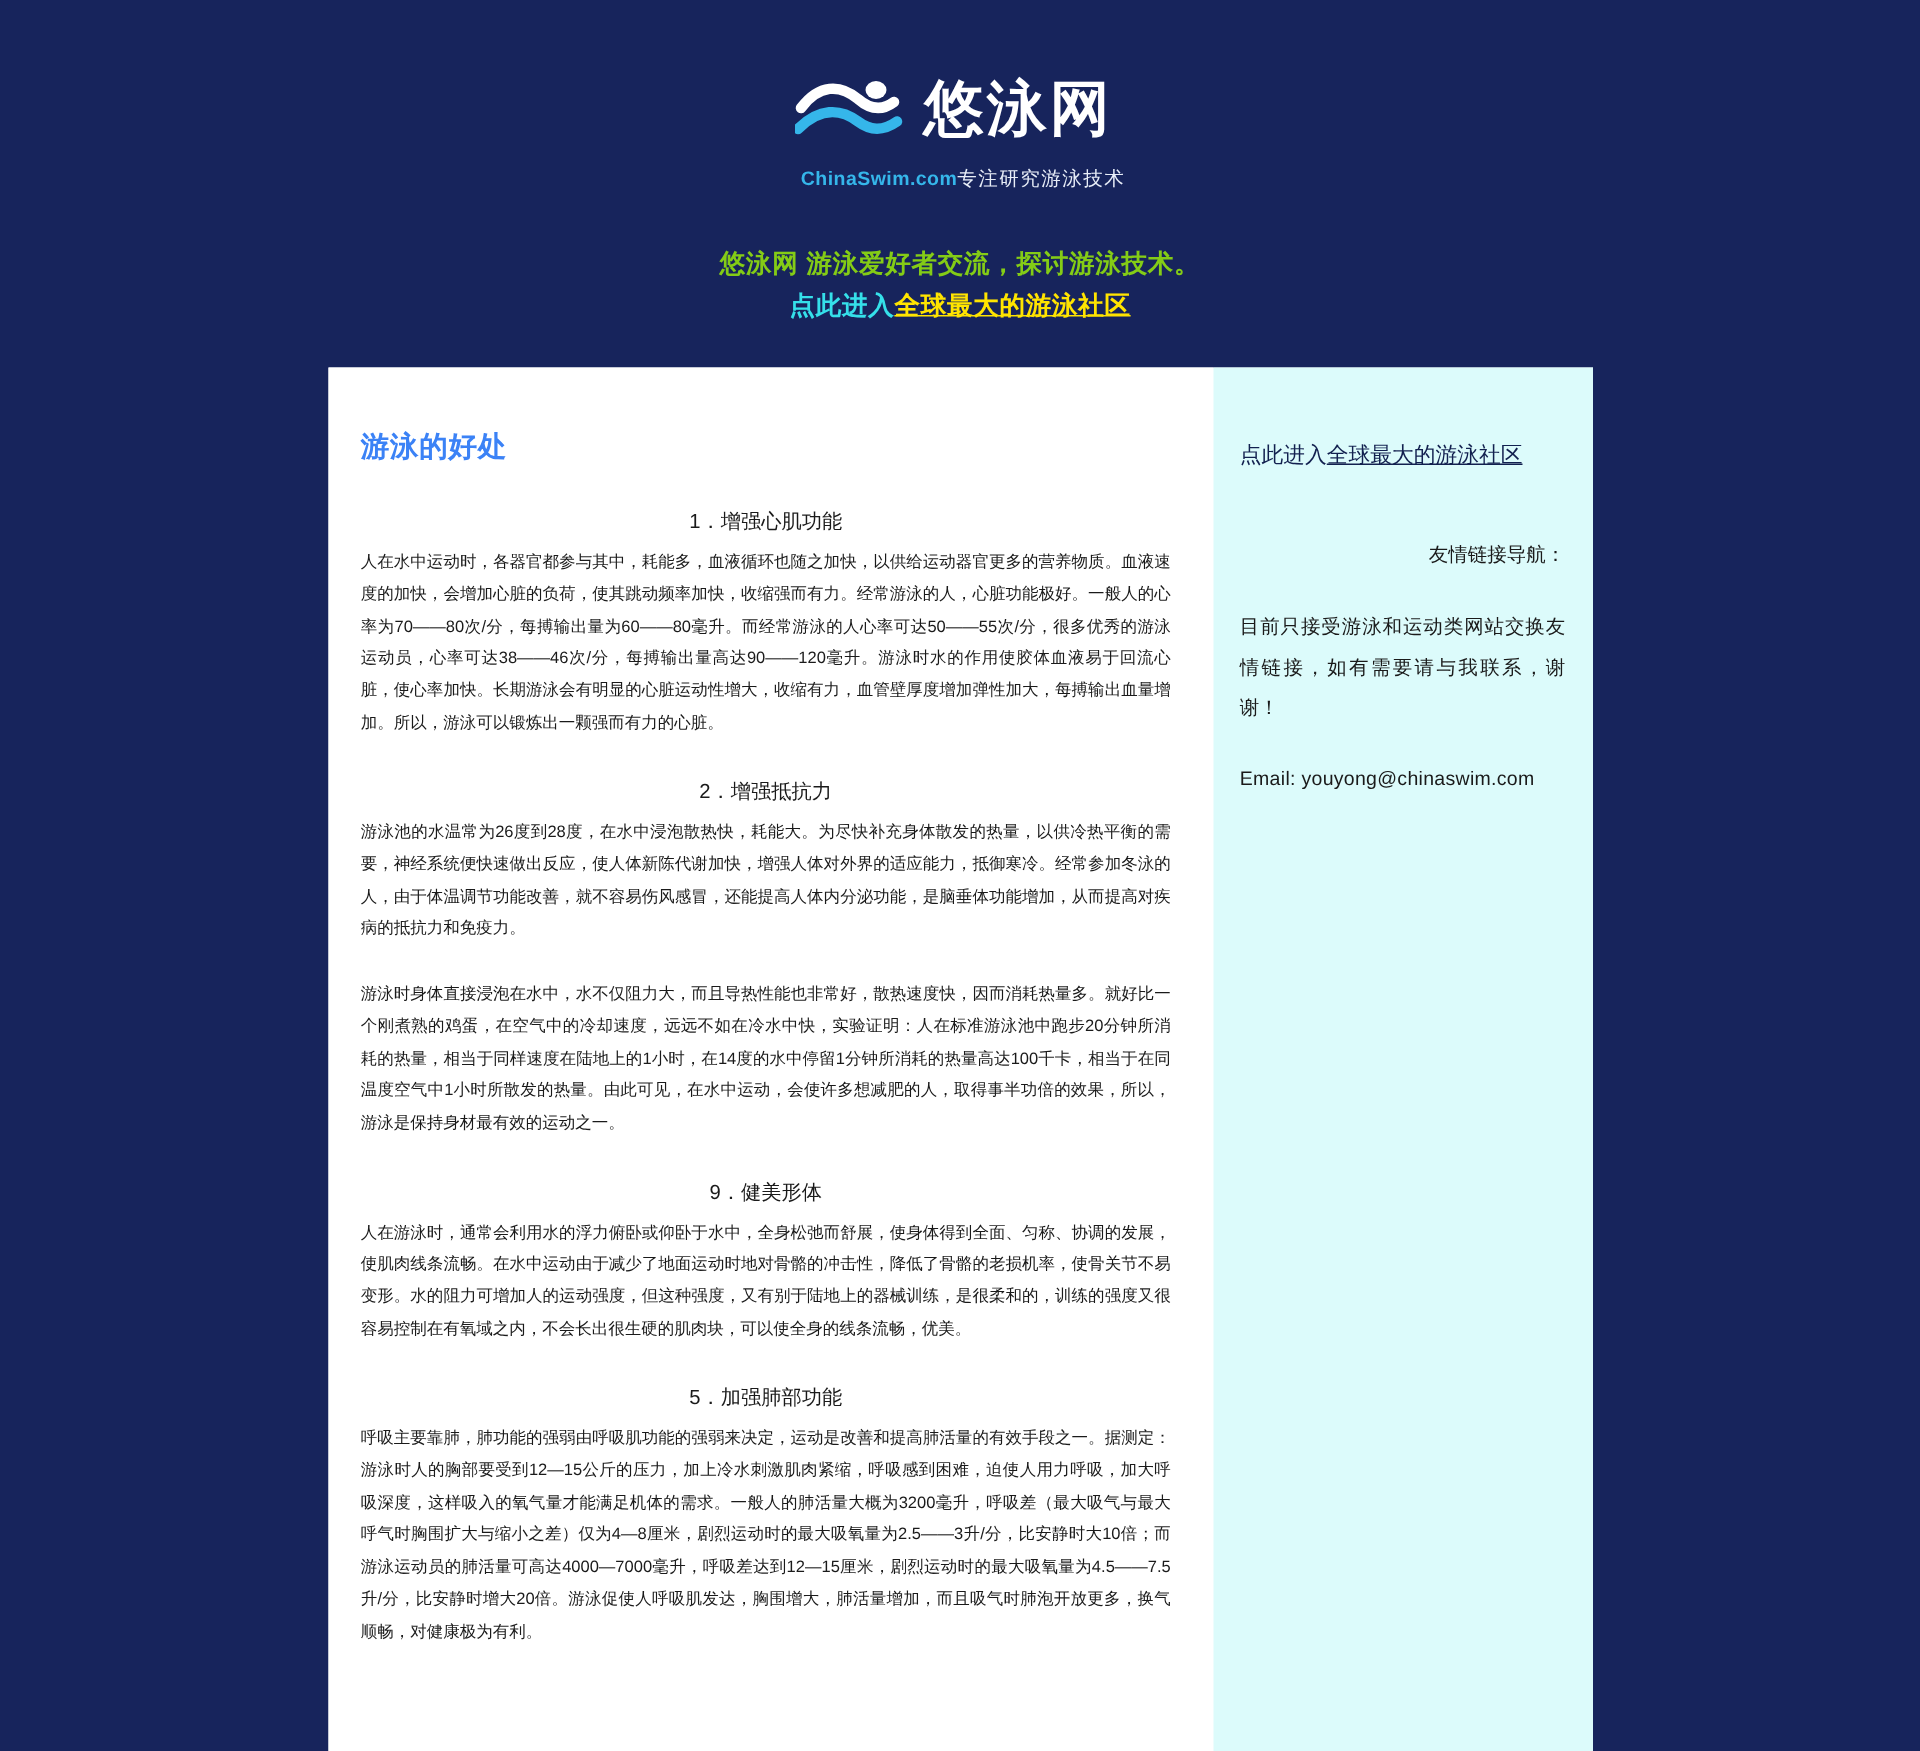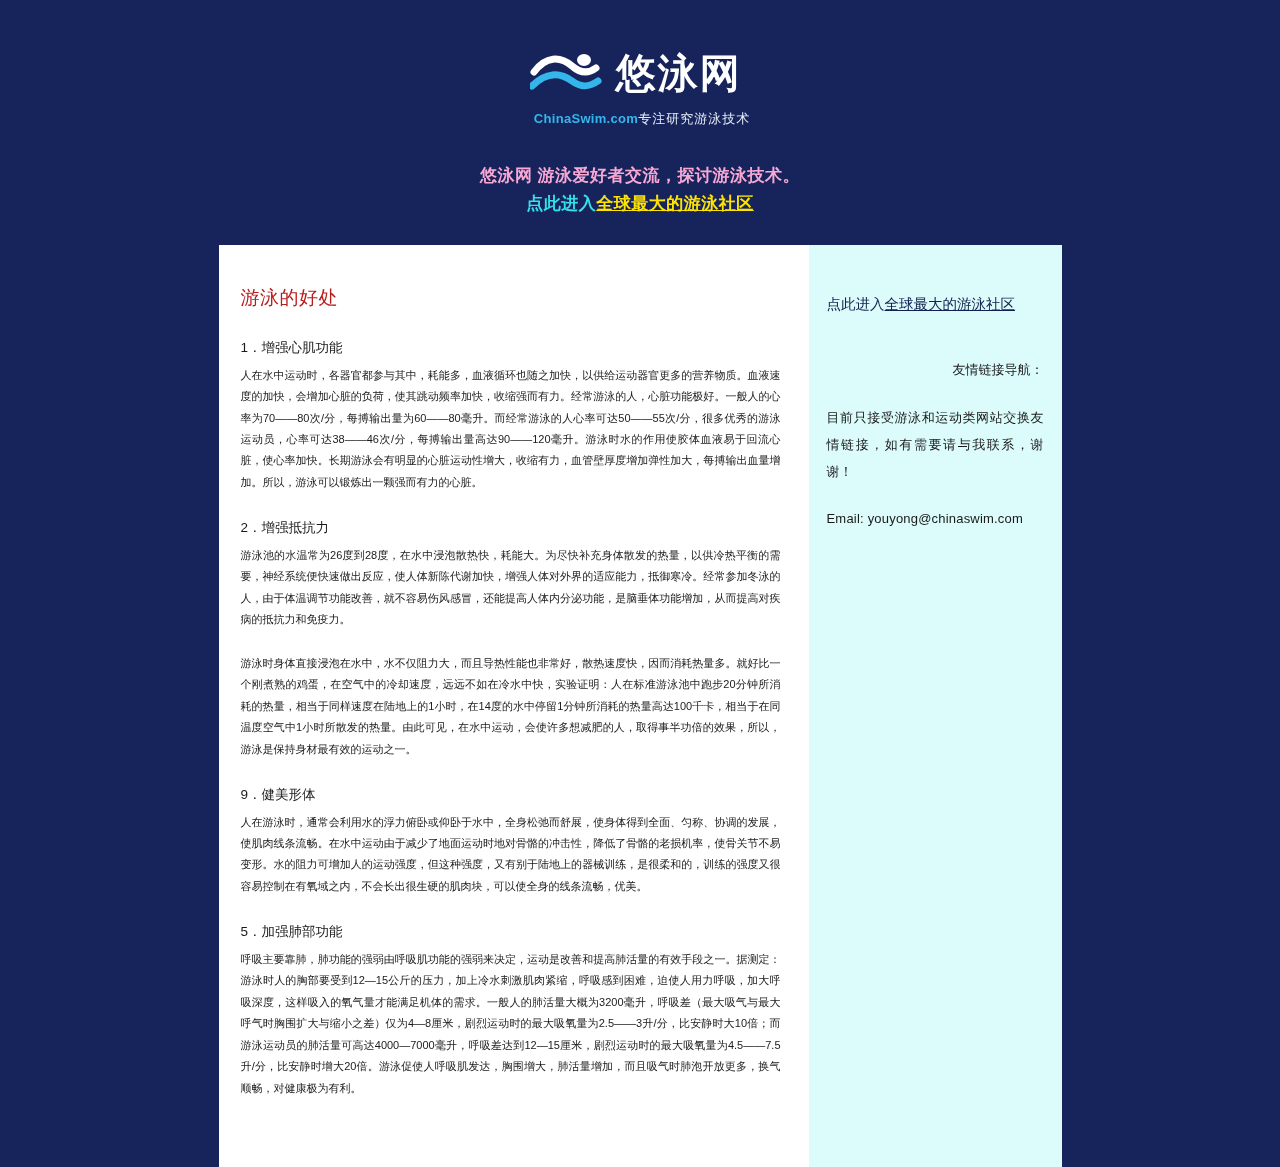--- a/index.html
+++ b/index.html
@@ -64,21 +64,21 @@
     letter-spacing: 1px;
     text-align: center;
   }
   
   .tagline {
     text-align: center;
     margin-top: 34px;
     line-height: 1.65;
   }
   .tagline .line1 {
-    color: #f9a8d4;
+    color: #84cc16;
     font-size: 17px;
     font-weight: bold;
     letter-spacing: .5px;
   }
   .tagline .line2 {
     color: #35e0ea;
     font-size: 17px;
     font-weight: bold;
     letter-spacing: .5px;
   }
@@ -95,35 +95,36 @@
     min-height: 940px;
     background: #ffffff;
   }
   .main {
     width: 590px;
     background: #ffffff;
     padding: 30px 28px 40px 22px;
     box-sizing: border-box;
   }
   .article-title {
-    color: #b91c1c;
+    color: #3b82f6;
     font-size: 19px;
-    font-weight: normal;
+    font-weight: bold;
     margin: 10px 0 24px 0;
     letter-spacing: .5px;
   }
   .sec {
     margin-bottom: 22px;
   }
   .sec h3 {
     font-size: 13.5px;
     font-weight: normal;
     color: #1a1a1a;
     margin: 0 0 4px 0;
     line-height: 1.9;
+    text-align: center;
   }
   .sec p {
     font-size: 11px;
     color: #1a1a1a;
     margin: 0;
     line-height: 1.95;
     text-align: justify;
   }
   
   .sidebar {

